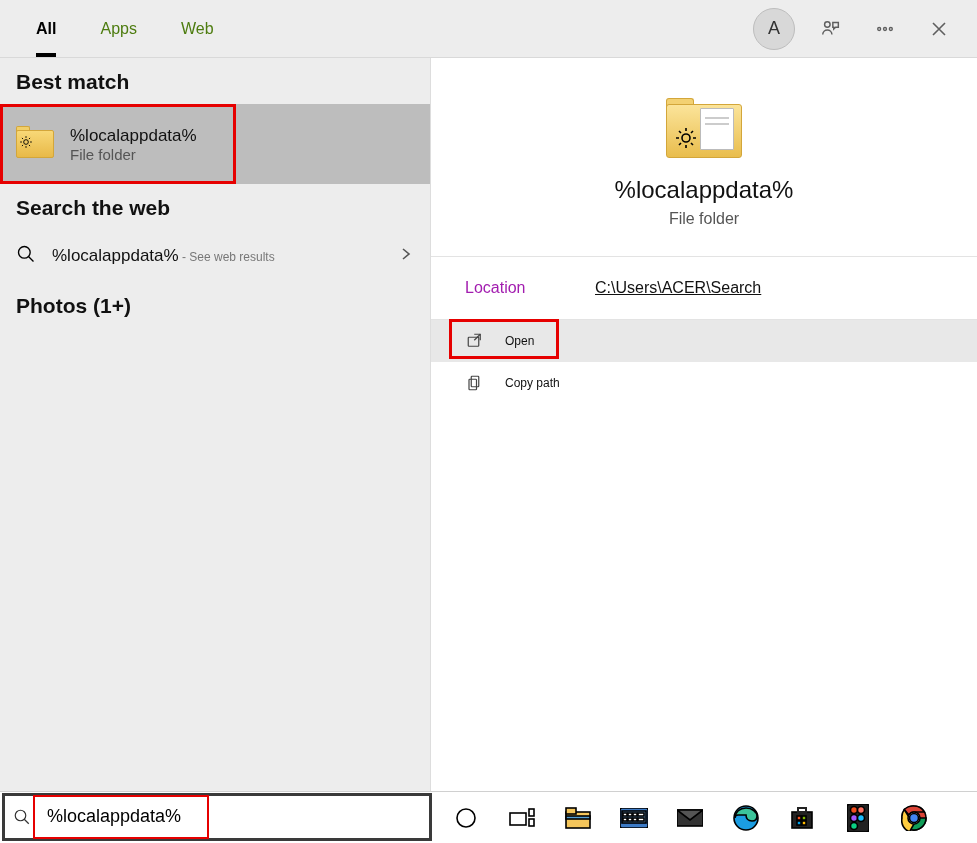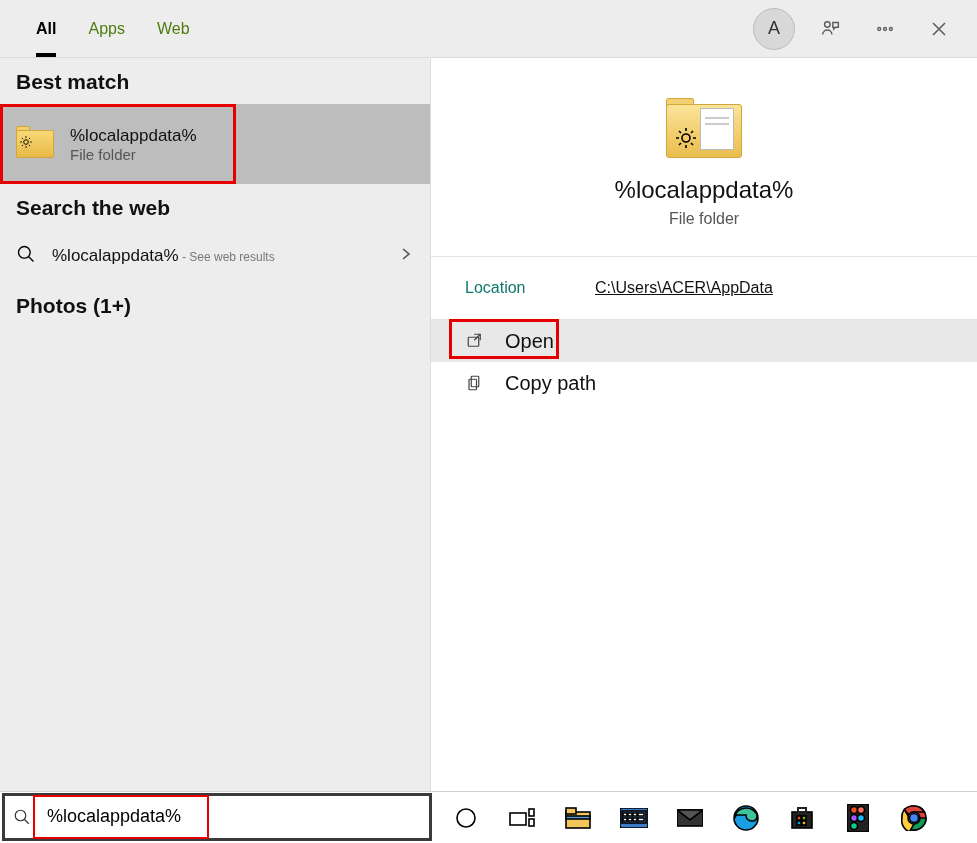--- a/index.html
+++ b/index.html
@@ -1,20 +1,20 @@
 <!DOCTYPE html>
 <html><head>
 <meta charset="utf-8">
 <style>
   * { box-sizing: border-box; margin: 0; padding: 0; font-family: "Segoe UI", Arial, sans-serif; }
   html, body { width: 977px; height: 843px; overflow: hidden; background: #fff; }
   .window { width: 977px; height: 843px; display: flex; flex-direction: column; background: #EDEDED; position: relative; }
   
   .topbar { height: 58px; border-bottom: 1px solid #d9d9d9; display: flex; align-items: center; padding: 0 10px 0 20px; }
-  .tabs { display: flex; gap: 0; align-items: flex-end; height: 100%; }
+  .tabs { display: flex; gap: 12px; align-items: flex-end; height: 100%; }
   .tab { padding: 0 16px; height: 100%; display: flex; align-items: center; font-size: 16px; color: #4d7c0f; cursor: pointer; position: relative; }
   .tab.active { color: #000; font-weight: 600; }
   .tab.active::after { content: ""; position: absolute; bottom: 0; left: 16px; right: 16px; height: 4px; background: #000; }
   .tab .chev { margin-left: 4px; }
   .topbar-spacer { flex: 1; }
   .topbar-right { display: flex; align-items: center; gap: 18px; padding-right: 10px; }
   .avatar { width: 42px; height: 42px; border-radius: 50%; background: #d8d8d8; border: 1px solid #bdbdbd; display: flex; align-items: center; justify-content: center; font-size: 18px; color: #333; }
   .iconbtn { width: 36px; height: 36px; display: flex; align-items: center; justify-content: center; color: #5f5f5f; cursor: pointer; }
   
   .main { flex: 1; display: flex; min-height: 0; }
@@ -40,24 +40,24 @@
   .big-folder .fb { position:absolute; left:0; top:6px; width:76px; height:54px; background:linear-gradient(#fbe49a,#e9bd4d); border-radius:3px; border:1px solid #d3a63a; }
   .big-folder .ft { position:absolute; left:0; top:0; width:28px; height:10px; background:#f3d172; border-radius:3px 3px 0 0; border:1px solid #d3a63a; border-bottom:none; }
   .big-folder .paper { position:absolute; right:8px; top:10px; width:34px; height:42px; background:#fff; border:1px solid #bbb; border-radius:1px; }
   .big-folder .paper::before, .big-folder .paper::after { content:""; position:absolute; left:4px; right:4px; height:2px; background:#ccc; }
   .big-folder .paper::before { top:8px; }
   .big-folder .paper::after { top:14px; }
   .big-folder .gear { position:absolute; left:8px; bottom:8px; width:24px; height:24px; }
   .detail-hero h1 { font-size: 24px; font-weight: 400; color:#111; margin-bottom:6px; }
   .detail-hero .type { font-size: 16px; color:#555; }
   .location-row { display:flex; padding: 22px 34px; font-size:16px; border-bottom:1px solid #e3e3e3; }
-  .location-row .label { color:#0f766e; width:130px; }
+  .location-row .label { color:#a21caf; width:130px; }
   .location-row .val { color:#111; text-decoration: underline; cursor:pointer; }
   .actions { display:flex; flex-direction:column; }
-  .action { height:42px; display:flex; align-items:center; padding:0 34px; gap:20px; font-size:20px; color:#111; cursor:pointer; }
+  .action { height:42px; display:flex; align-items:center; padding:0 34px; gap:20px; font-size:12px; color:#111; cursor:pointer; }
   .action.selected { background:#e8e8e8; }
   .action.open-highlight { position: relative; }
   .open-redbox { position:absolute; left:18px; top:-1px; height:40px; width:110px; border:3px solid #e60000; pointer-events:none; }
   .action-icon { width:20px; height:20px; display:flex; align-items:center; justify-content:center; color:#444; flex-shrink:0; }
   
   .bottom { height: 52px; display:flex; align-items:center; background:#fff; border-top:1px solid #d0d0d0; }
   .searchbox { width: 430px; height: 48px; margin:0 0 2px 2px; border: 3px solid #3a3a3a; display:flex; align-items:center; background:#fff; }
   .searchbox .mag { width:34px; display:flex; align-items:center; justify-content:center; color:#333; }
   .search-inner { flex:1; position:relative; height:100%; }
   .search-inner input { width:100%; height:100%; border:none; outline:none; font-size:18px; padding:0 8px; }
@@ -157,21 +157,21 @@
           <svg class="gear" viewBox="0 0 24 24" stroke="#3a5aa8" fill="none" stroke-width="2">
               <circle cx="12" cy="12" r="4"></circle>
               <path d="M12 2v3M12 19v3M2 12h3M19 12h3M5 5l2 2M17 17l2 2M19 5l-2 2M5 19l2-2"></path>
             </svg>
         </div>
         <h1>%localappdata%</h1>
         <div class="type">File folder</div>
       </div>
       <div class="location-row">
         <div class="label">Location</div>
-        <div class="val">C:\Users\ACER\AppData</div>
+        <div class="val">C:\Users\ACER\Search</div>
       </div>
       <div class="actions">
         <div class="action selected open-highlight">
           <div class="open-redbox"></div>
           <span class="action-icon">
             <svg width="18" height="18" viewBox="0 0 24 24">
                 <rect x="3" y="7" width="14" height="12" rx="1"></rect>
                 <path d="M11 3h8v8"></path>
                 <path d="M19 3l-8 8"></path>
               </svg>

